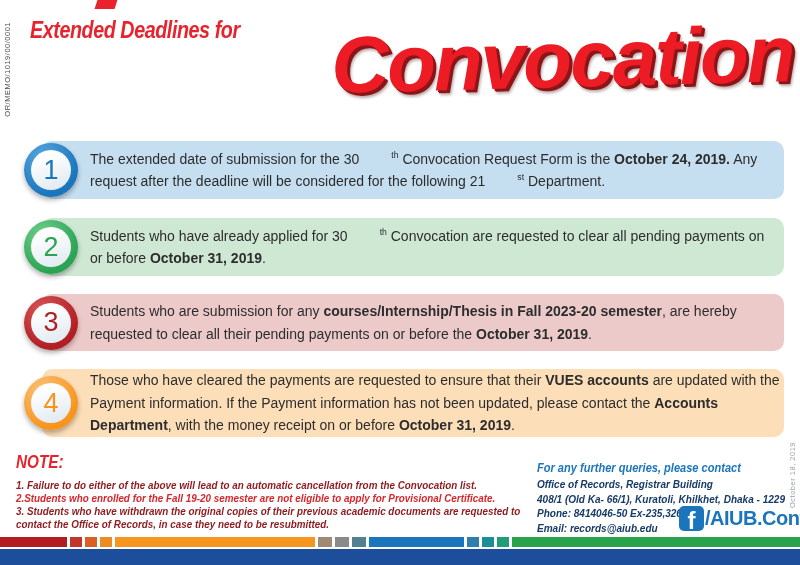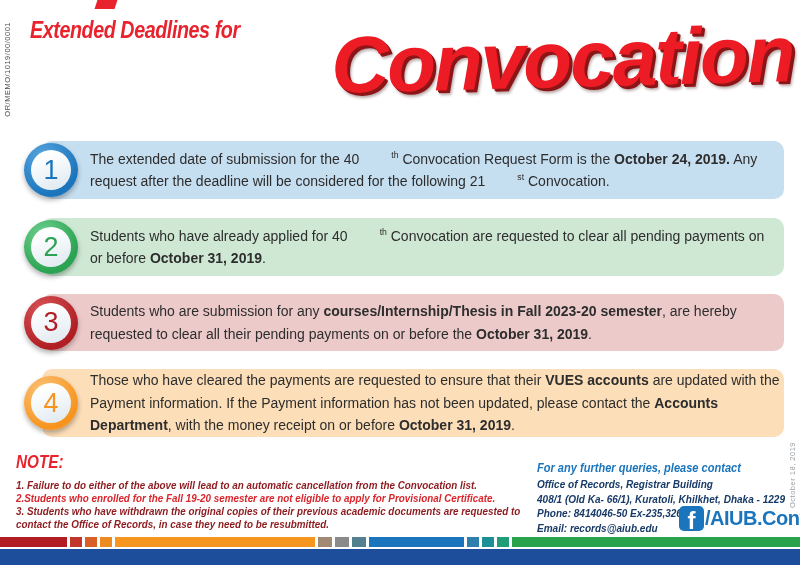--- a/index.html
+++ b/index.html
@@ -71,30 +71,30 @@
   <div class="red-notch"></div>
   <div class="pretitle">Extended Deadlines for</div>
   <div class="title">Convocation</div>
 
   <section class="band band1" style="--bg: #c5def0; --ring: #1b75bc; --ringlight: #5aa7e0;">
     <div class="circle">
       <div class="circle-inner">
         <span class="num">1</span>
       </div>
     </div>
-    <p class="band-text"><span>The extended date of submission for the 40</span><sup>th</sup><span> Convocation Request Form is the </span><span class="b">October 24, 2019.</span><span>  Any request after the deadline will be considered for the following 21</span><sup>st</sup><span> Convocation.</span></p>
+    <p class="band-text"><span>The extended date of submission for the 30</span><sup>th</sup><span> Convocation Request Form is the </span><span class="b">October 24, 2019.</span><span>  Any request after the deadline will be considered for the following 21</span><sup>st</sup><span> Department.</span></p>
   </section>
 
   <section class="band band2" style="--bg: #cfe8d4; --ring: #2ba352; --ringlight: #6fd08f;">
     <div class="circle">
       <div class="circle-inner">
         <span class="num">2</span>
       </div>
     </div>
-    <p class="band-text"><span>Students who have already applied for 40</span><sup>th</sup><span> Convocation are requested to clear all pending payments on or before </span><span class="b">October 31, 2019</span><span>.</span></p>
+    <p class="band-text"><span>Students who have already applied for 30</span><sup>th</sup><span> Convocation are requested to clear all pending payments on or before </span><span class="b">October 31, 2019</span><span>.</span></p>
   </section>
 
   <section class="band band3" style="--bg: #edcaca; --ring: #b01f24; --ringlight: #d9565a;">
     <div class="circle">
       <div class="circle-inner">
         <span class="num">3</span>
       </div>
     </div>
     <p class="band-text"><span>Students who are submission for any </span><span class="b">courses/Internship/Thesis in Fall 2023-20 semester</span><span>, are hereby requested to clear all their pending payments on or before the </span><span class="b">October 31, 2019</span><span>.</span></p>
   </section>

